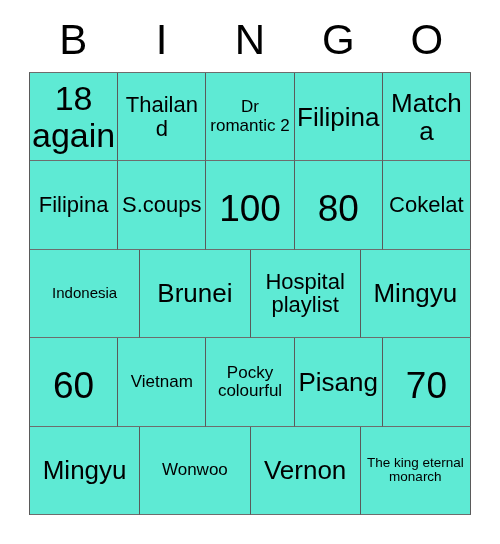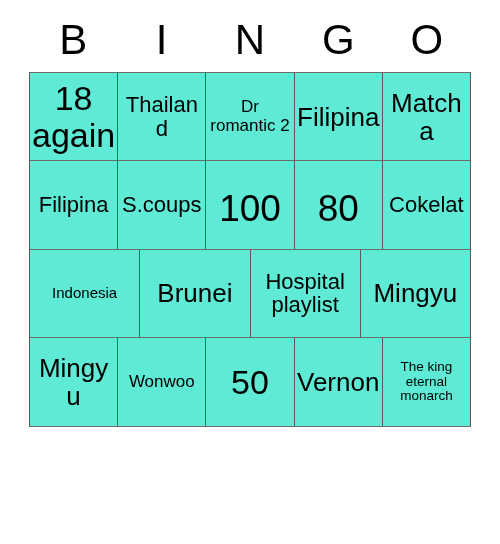--- a/index.html
+++ b/index.html
@@ -142,30 +142,44 @@
         <span class="cell-text fs-lg">Brunei</span>
       </div>
       <div class="bingo-cell">
         <span class="cell-text fs-md">Hospital playlist</span>
       </div>
       <div class="bingo-cell">
         <span class="cell-text fs-lg">Mingyu</span>
       </div>
     </div>
 
+    <div class="bingo-row">
+      <div class="bingo-cell">
+        <span class="cell-text fs-xxl">60</span>
+      </div>
+      <div class="bingo-cell">
+        <span class="cell-text fs-sm">Vietnam</span>
+      </div>
+      <div class="bingo-cell">
+        <span class="cell-text fs-sm">Pocky colourful</span>
+      </div>
+      <div class="bingo-cell">
+        <span class="cell-text fs-lg">Pisang</span>
+      </div>
+      <div class="bingo-cell">
+        <span class="cell-text fs-xxl">70</span>
+      </div>
+    </div>
 
     <div class="bingo-row">
       <div class="bingo-cell">
         <span class="cell-text fs-lg">Mingyu</span>
       </div>
       <div class="bingo-cell">
         <span class="cell-text fs-sm">Wonwoo</span>
-      </div>
-      <div class="bingo-cell">
-        <span class="cell-text fs-xl">50</span>
       </div>
       <div class="bingo-cell">
         <span class="cell-text fs-lg">Vernon</span>
       </div>
       <div class="bingo-cell">
         <span class="cell-text fs-xxs">The king eternal monarch</span>
       </div>
     </div>
 
   </div>

